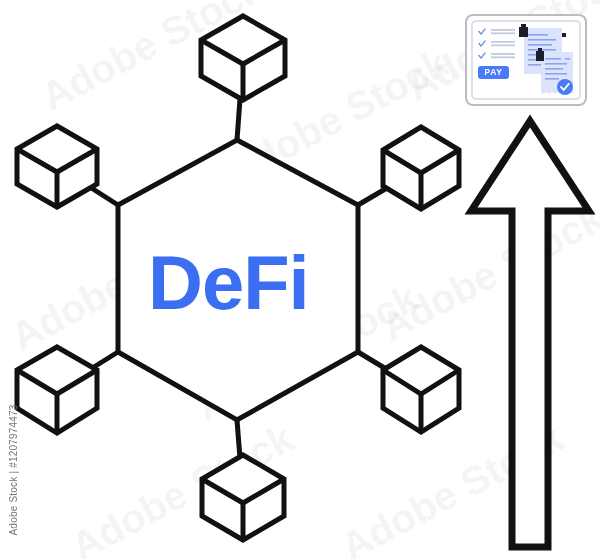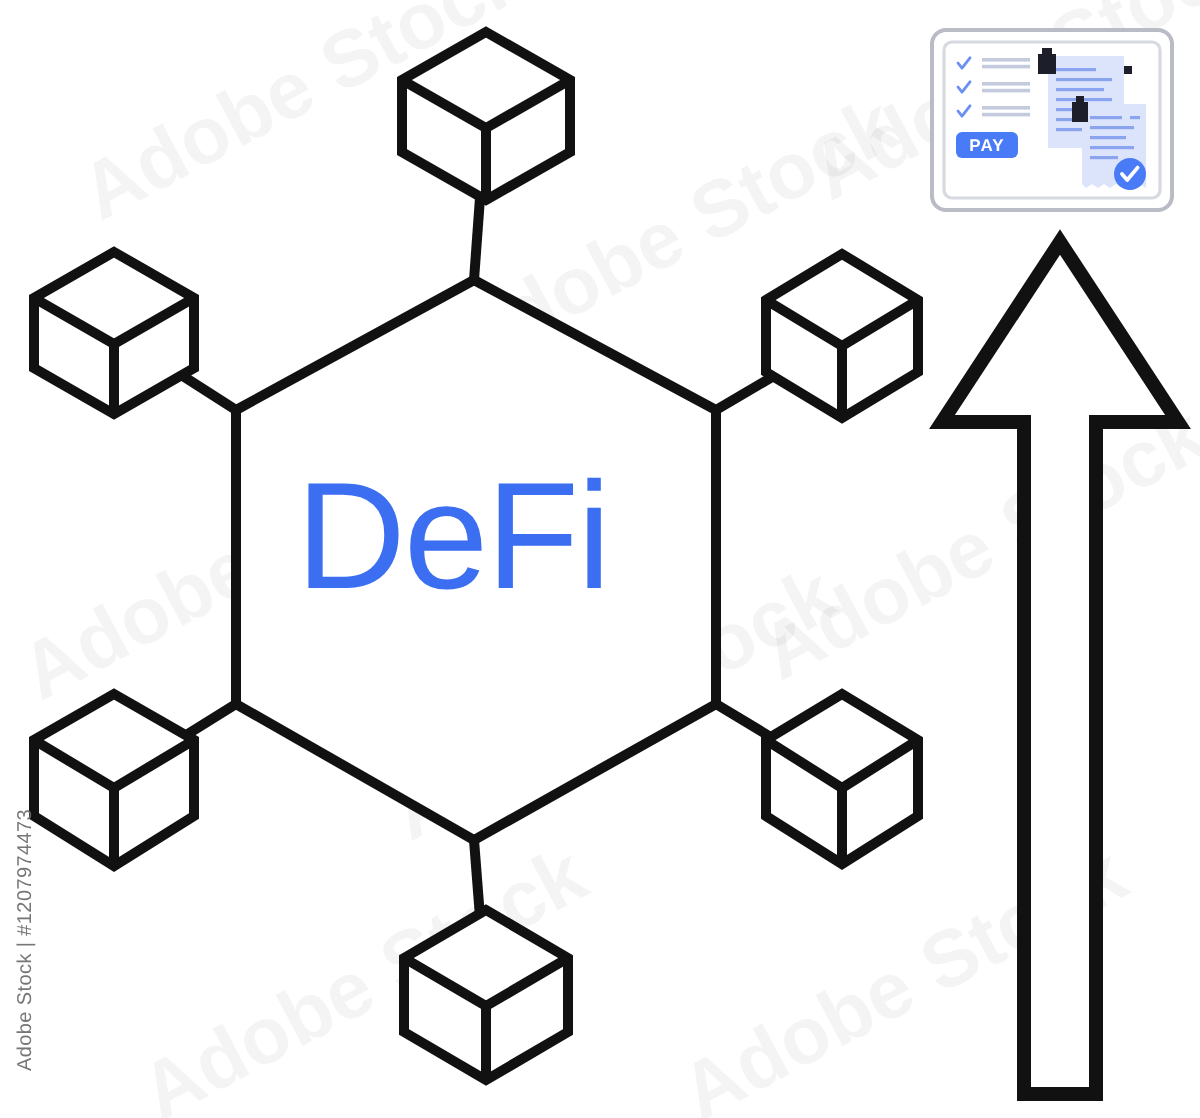--- a/index.html
+++ b/index.html
@@ -20,27 +20,27 @@
   #scene {
     position: absolute;
     left: 0;
     top: 0;
     width: 600px;
     height: 559px;
   }
   .defi-label {
     position: absolute;
     left: 148px;
-    top: 229px;
+    top: 243px;
     width: 210px;
     height: 80px;
     font-size: 76px;
     line-height: 80px;
     letter-spacing: -1px;
-    font-weight: 400;
+    font-weight: 700;
     color: #3b6ef0;
     font-family: "Liberation Sans", sans-serif;
     white-space: nowrap;
     pointer-events: none;
   }
   .wm-side {
     position: absolute;
     left: -67px;
     top: 450px;
     width: 160px;

